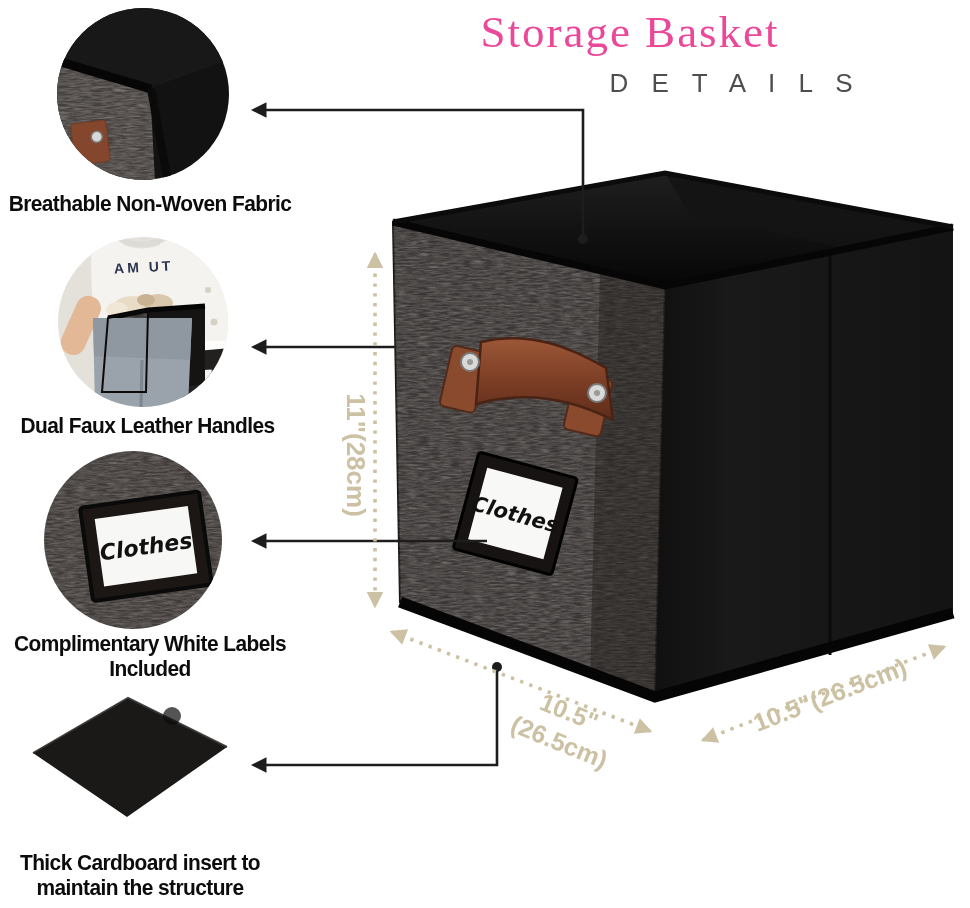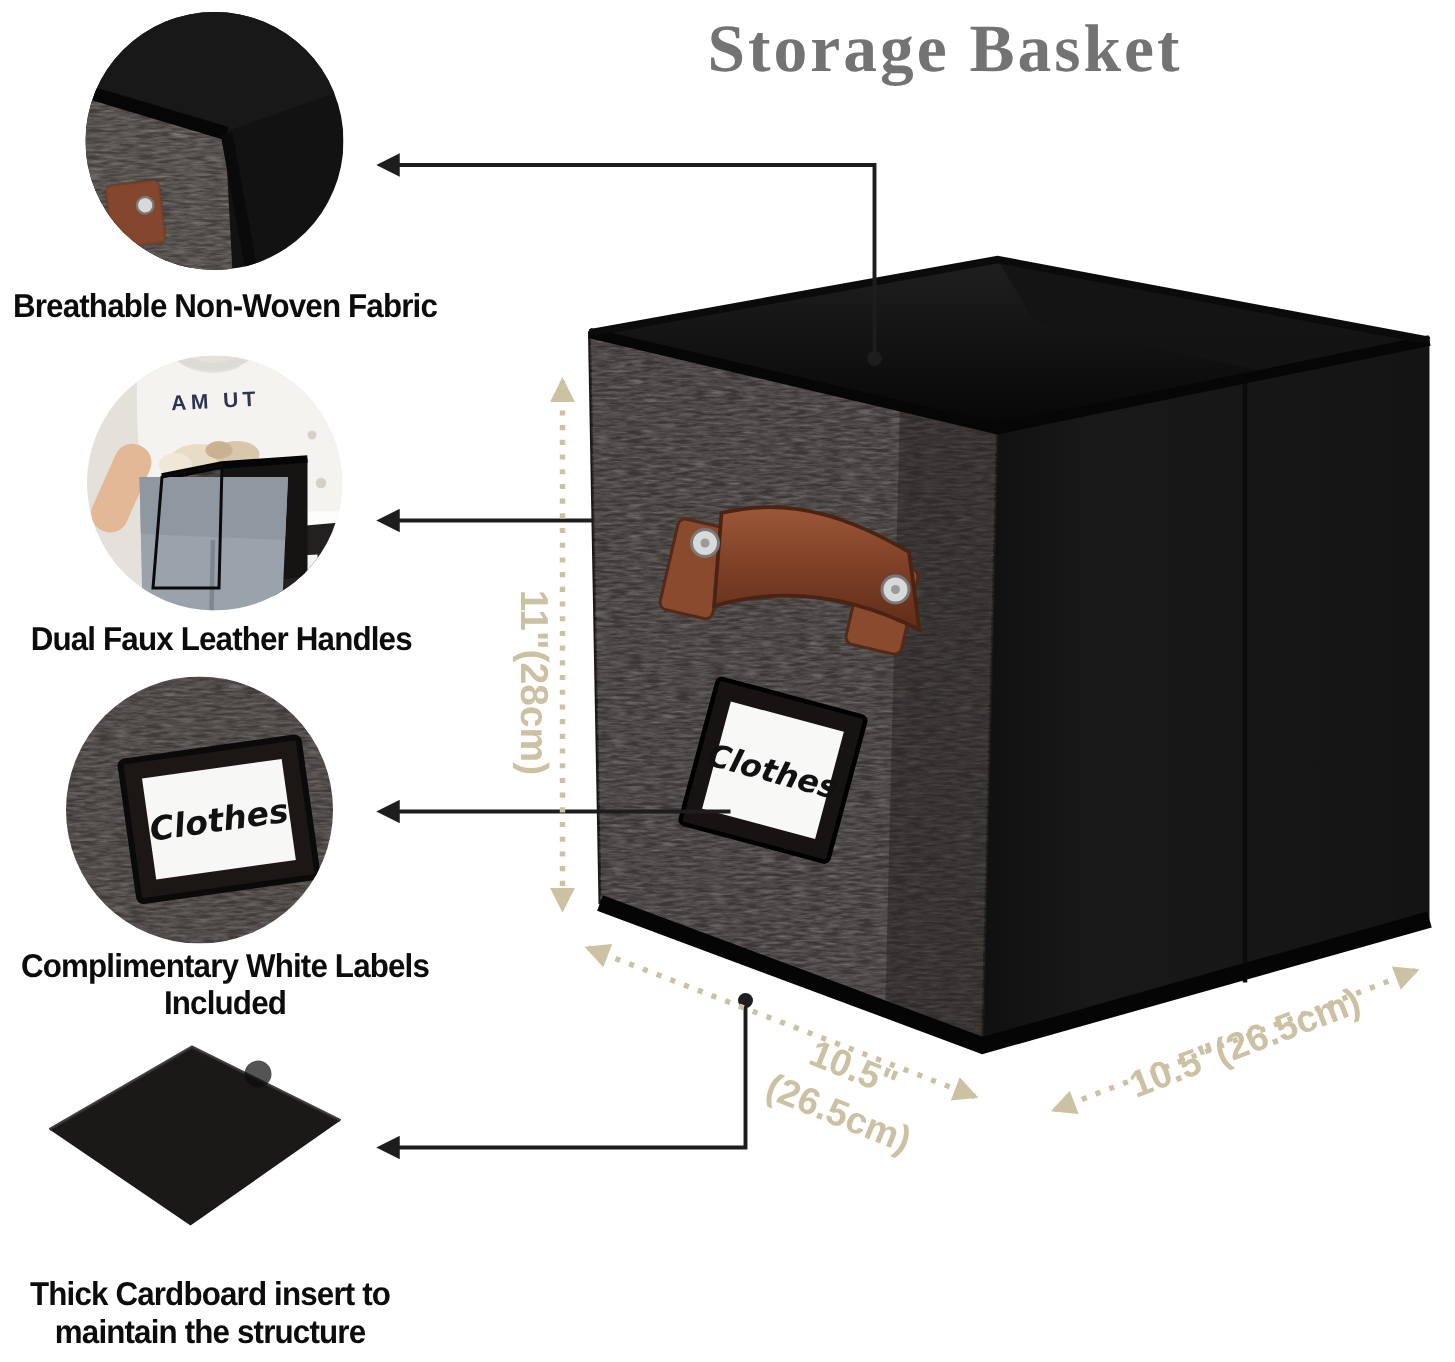--- a/index.html
+++ b/index.html
@@ -1,20 +1,20 @@
 <!DOCTYPE html>
 <html><head>
 <meta charset="utf-8">
 <style>
   html,body{margin:0;padding:0;background:#ffffff;}
   #stage{position:relative;width:970px;height:908px;background:#ffffff;overflow:hidden;
          font-family:"Liberation Sans",sans-serif;}
   #gfx{position:absolute;left:0;top:0;z-index:1;}
   .txt{position:absolute;z-index:2;}
-  .title{font-family:"Liberation Serif",serif;font-weight:700;font-size:45px;color:#737373;
+  .title{font-family:"Liberation Serif",serif;font-weight:400;font-size:45px;color:#ec4899;
          letter-spacing:2px;text-align:center;}
   .subtitle{font-family:"Liberation Sans",sans-serif;font-weight:400;font-size:26px;color:#4e4e4e;
          letter-spacing:15px;text-align:center;}
   .caption{font-weight:700;font-size:22px;color:#0c0c0c;text-align:center;line-height:25px;
          letter-spacing:-0.6px;transform:scaleX(0.95);}
 </style>
 </head>
 <body>
 
 <div id="stage">
@@ -204,20 +204,21 @@
     </g>
 
     <g>
       <polygon points="128,698 227,747 127,817 33,753" fill="#1a1918"></polygon>
       <polyline points="33,753 128,698 227,747" fill="none" stroke="#32302e" stroke-width="2" opacity="0.9"></polyline>
       <circle cx="172" cy="716" r="9" fill="#0c0c0c" opacity="0.7"></circle>
     </g>
   </svg>
 
   <div class="txt title" style="left:380px;top:6px;width:500px;">Storage Basket</div>
+  <div class="txt subtitle" style="left:585px;top:68px;width:300px;letter-spacing:8px;">D E T A I L S</div>
 
   <div class="txt caption" style="left:0px;top:191px;width:300px;">Breathable Non-Woven Fabric</div>
 
   <div class="txt caption" style="left:0px;top:413px;width:295px;">Dual Faux Leather Handles</div>
 
   <div class="txt caption" style="left:0px;top:631px;width:300px;">
     <div>Complimentary White Labels</div>
     <div>Included</div>
   </div>
 

